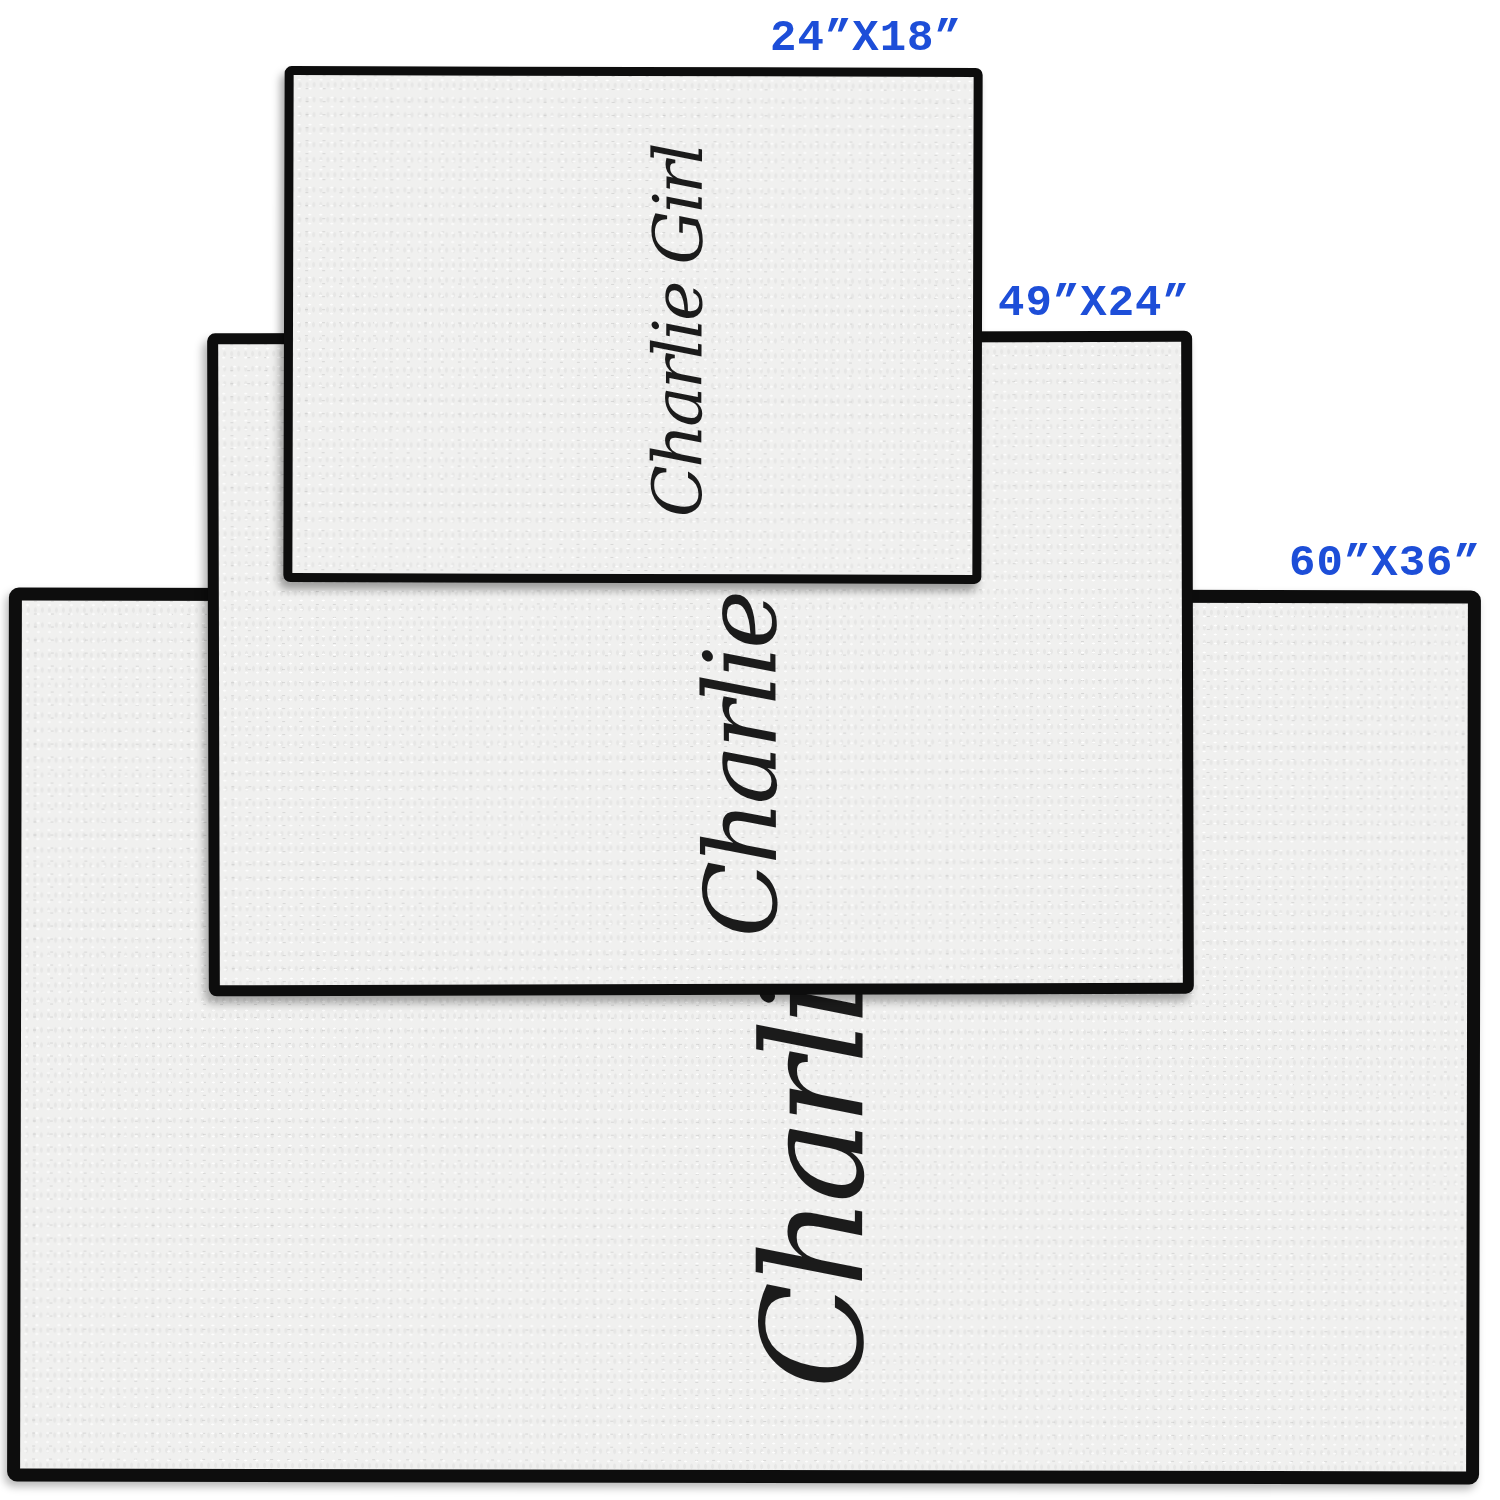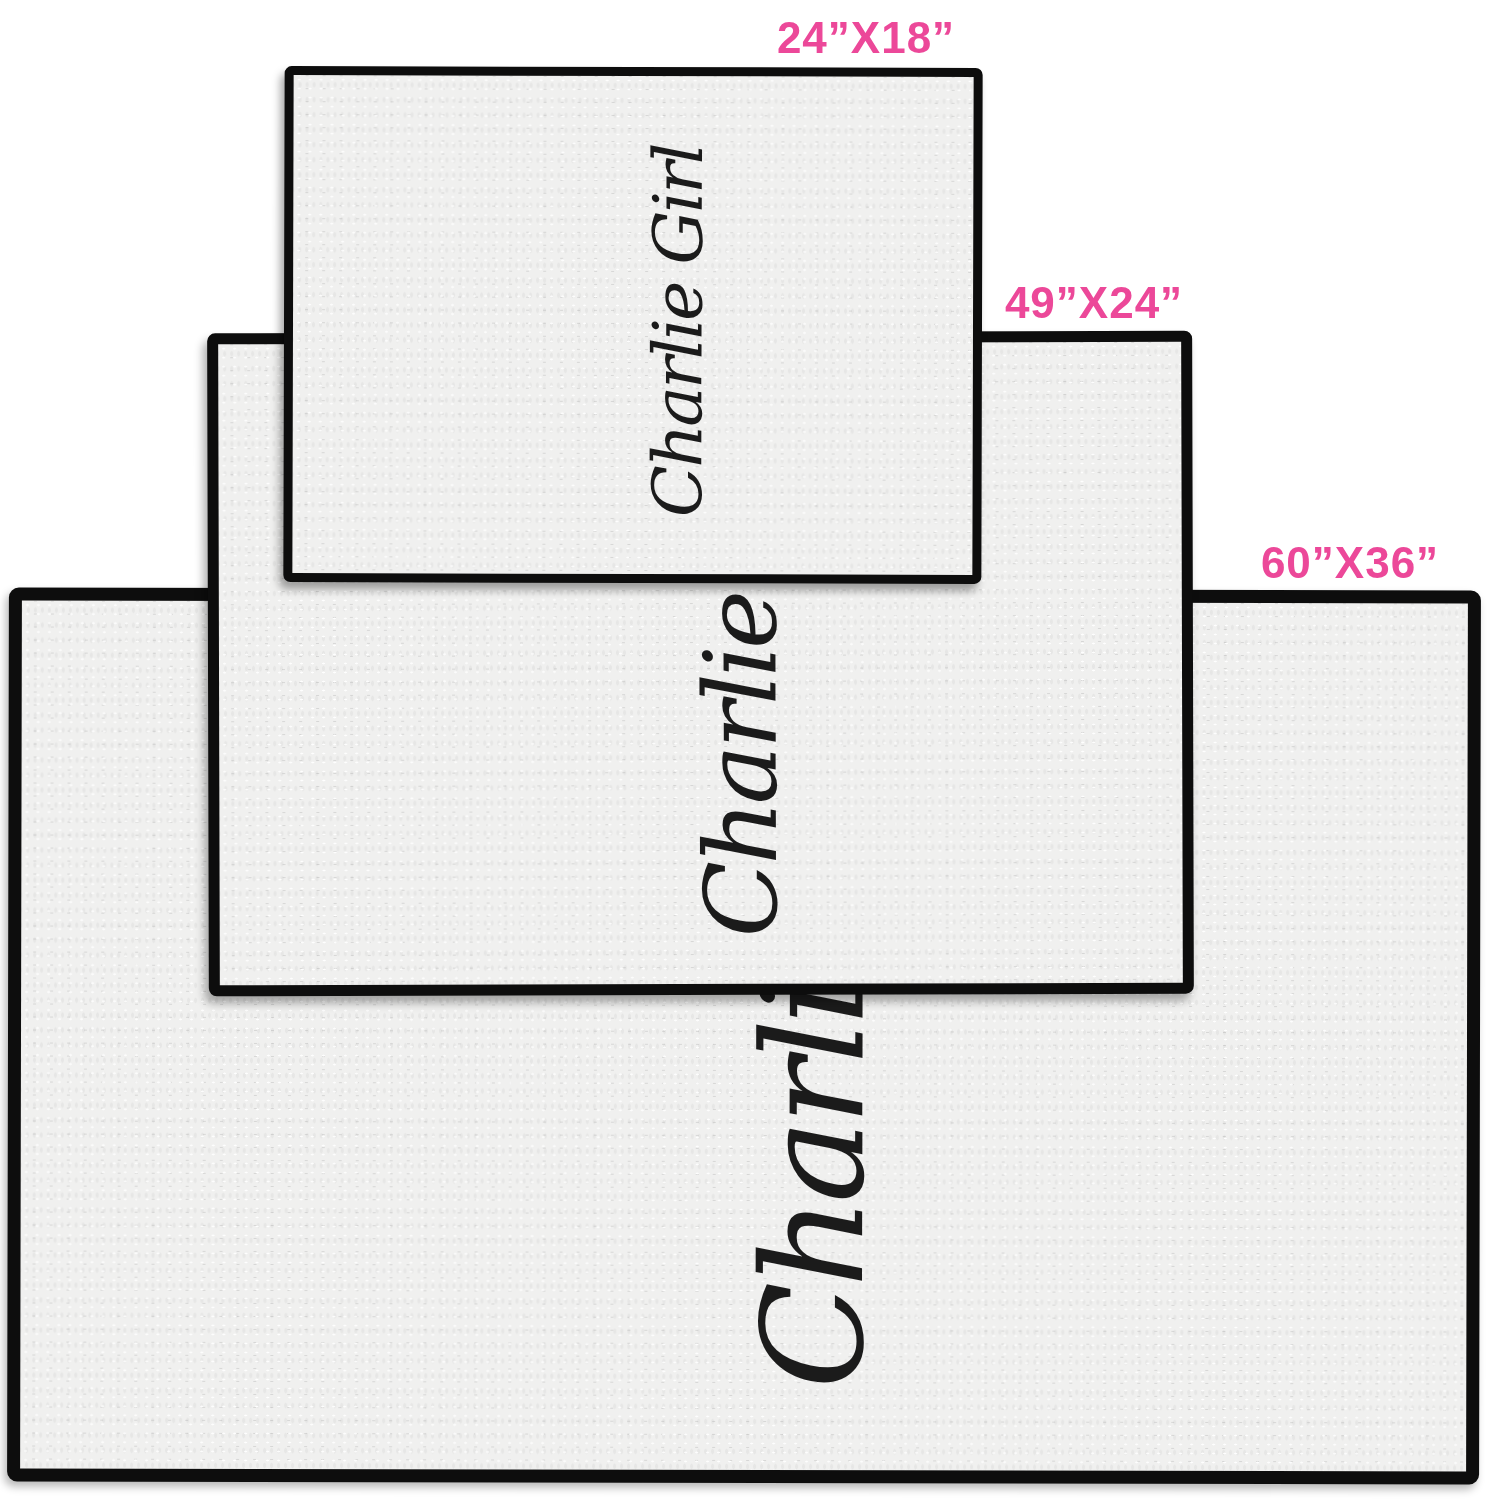--- a/index.html
+++ b/index.html
@@ -83,31 +83,31 @@
   #mat-large .mat-text {
     left: calc(50% + 70px);
     top:  calc(50% - 30px);
     font-size: 140px;
   }
 
   
   .size-label {
     position: absolute;
     transform: translateX(-50%);
-    font-family: Liberation Sans, sans-serif;
+    font-family: Liberation Mono, monospace;
     font-weight: 700;
     font-size: 44px;
     line-height: 1;
     letter-spacing: 1px;
-    color: #ec4899;
+    color: #1d4ed8;
     z-index: 4;
   }
   #label-small  { left: 866px;  top: 16px;  }
   #label-medium { left: 1094px; top: 281px; }
-  #label-large  { left: 1350px; top: 541px; }
+  #label-large  { left: 1385px; top: 541px; }
 </style>
 </head>
 <body>
 
 <div class="size-label" id="label-small">24”X18”</div>
 
 <div class="size-label" id="label-medium">49”X24”</div>
 
 <div class="size-label" id="label-large">60”X36”</div>
 

